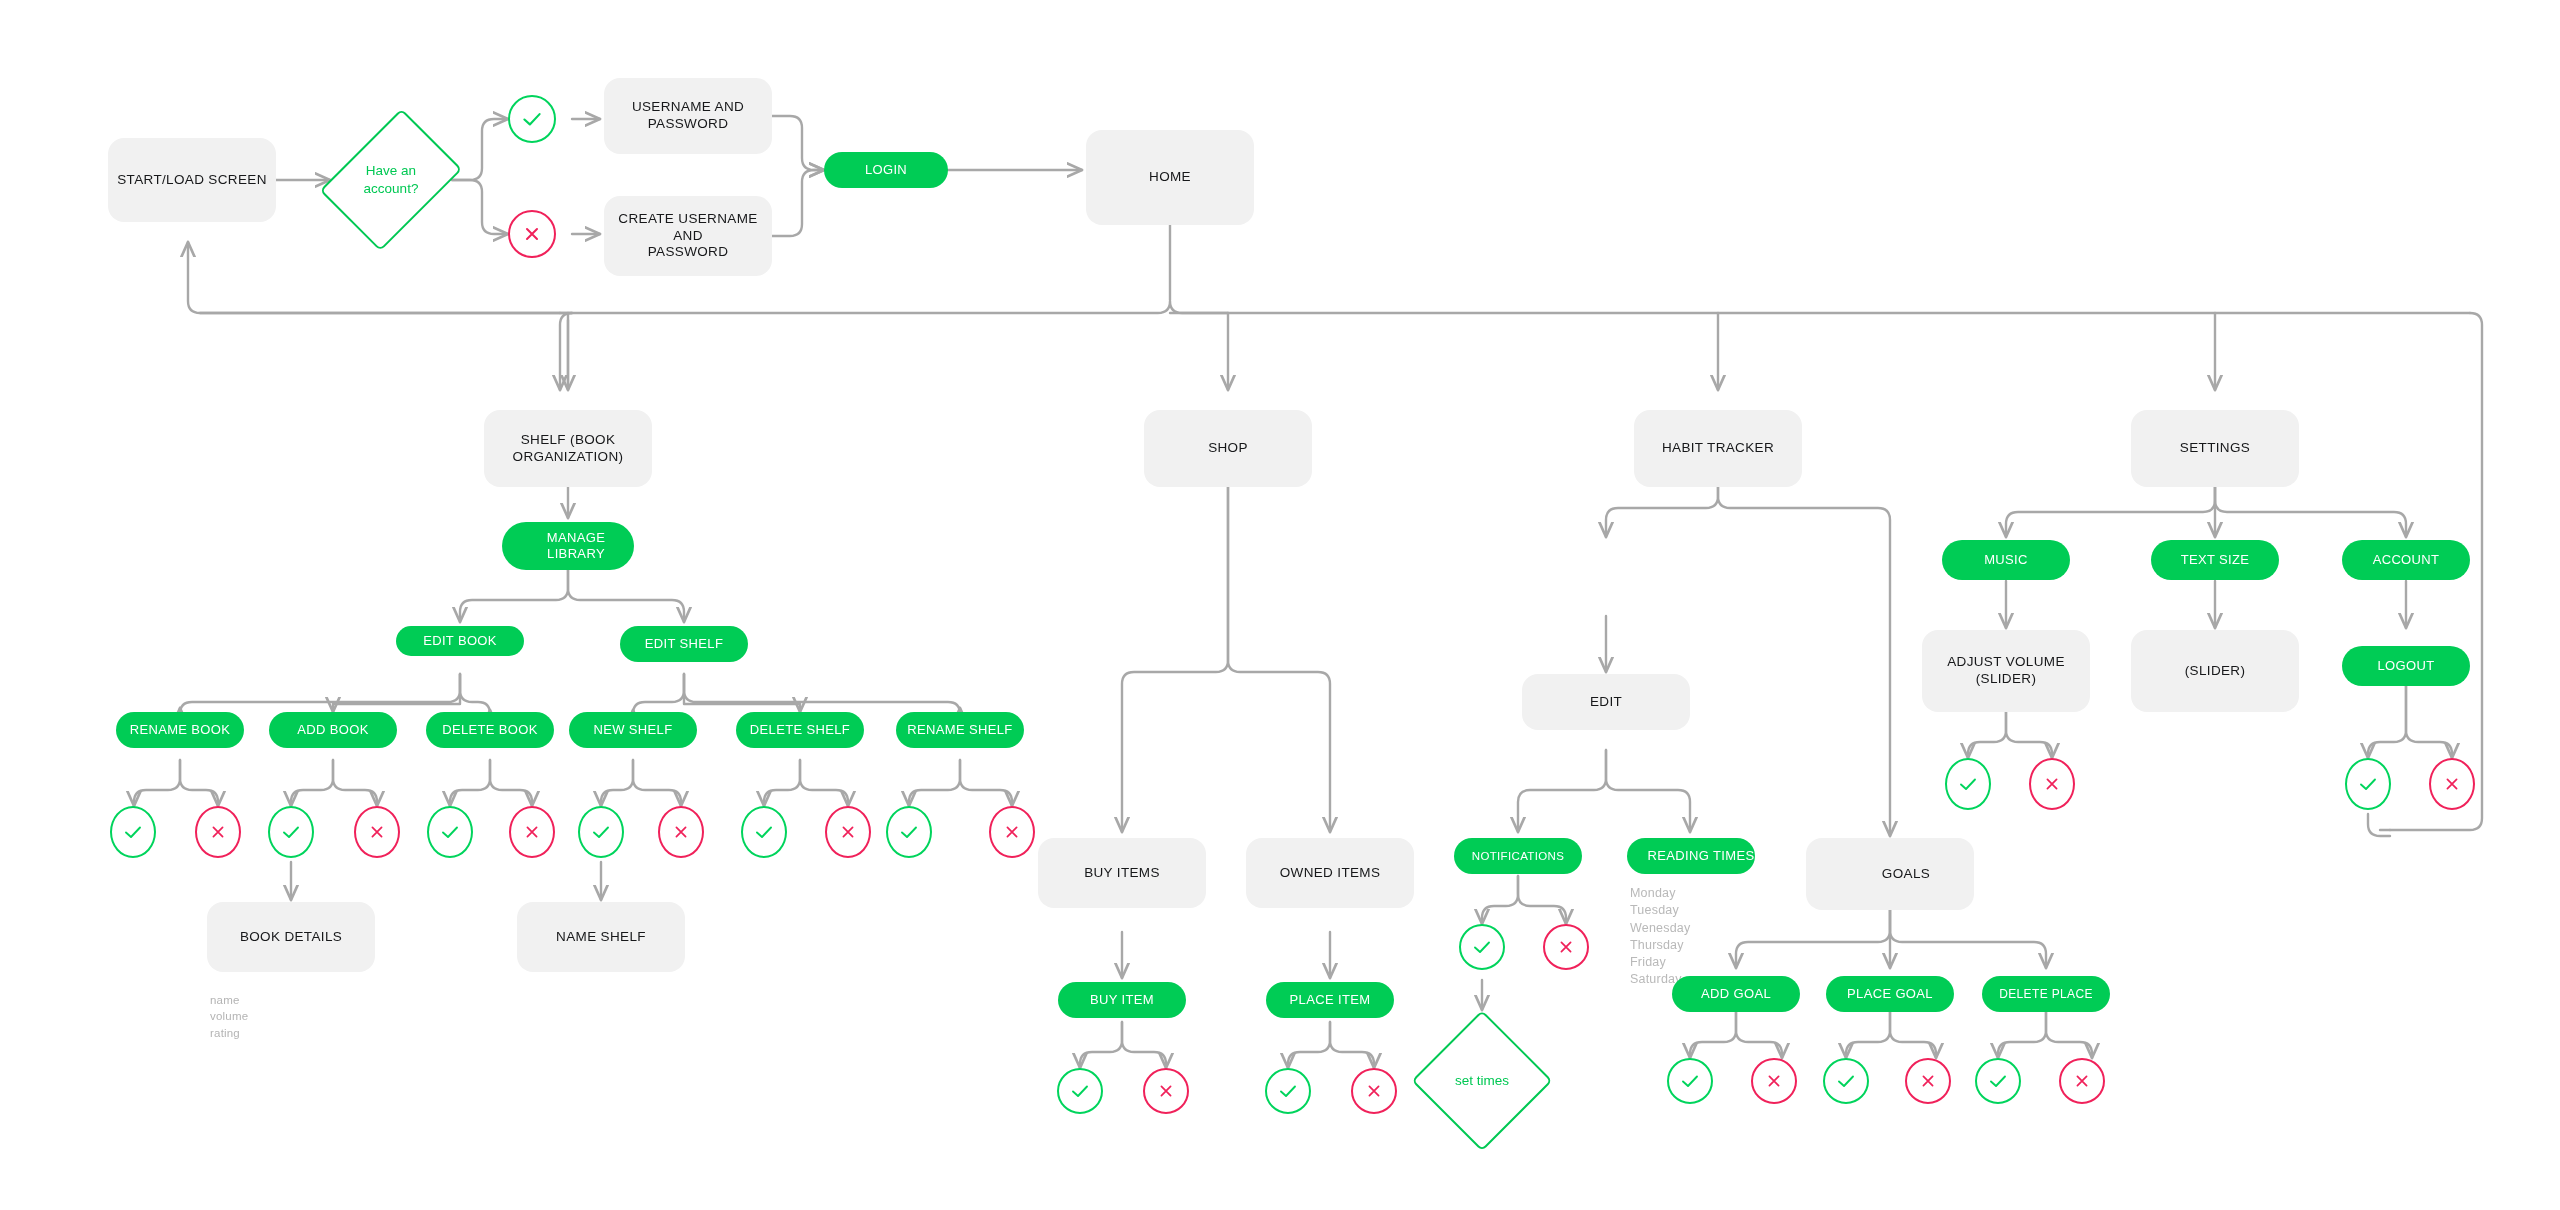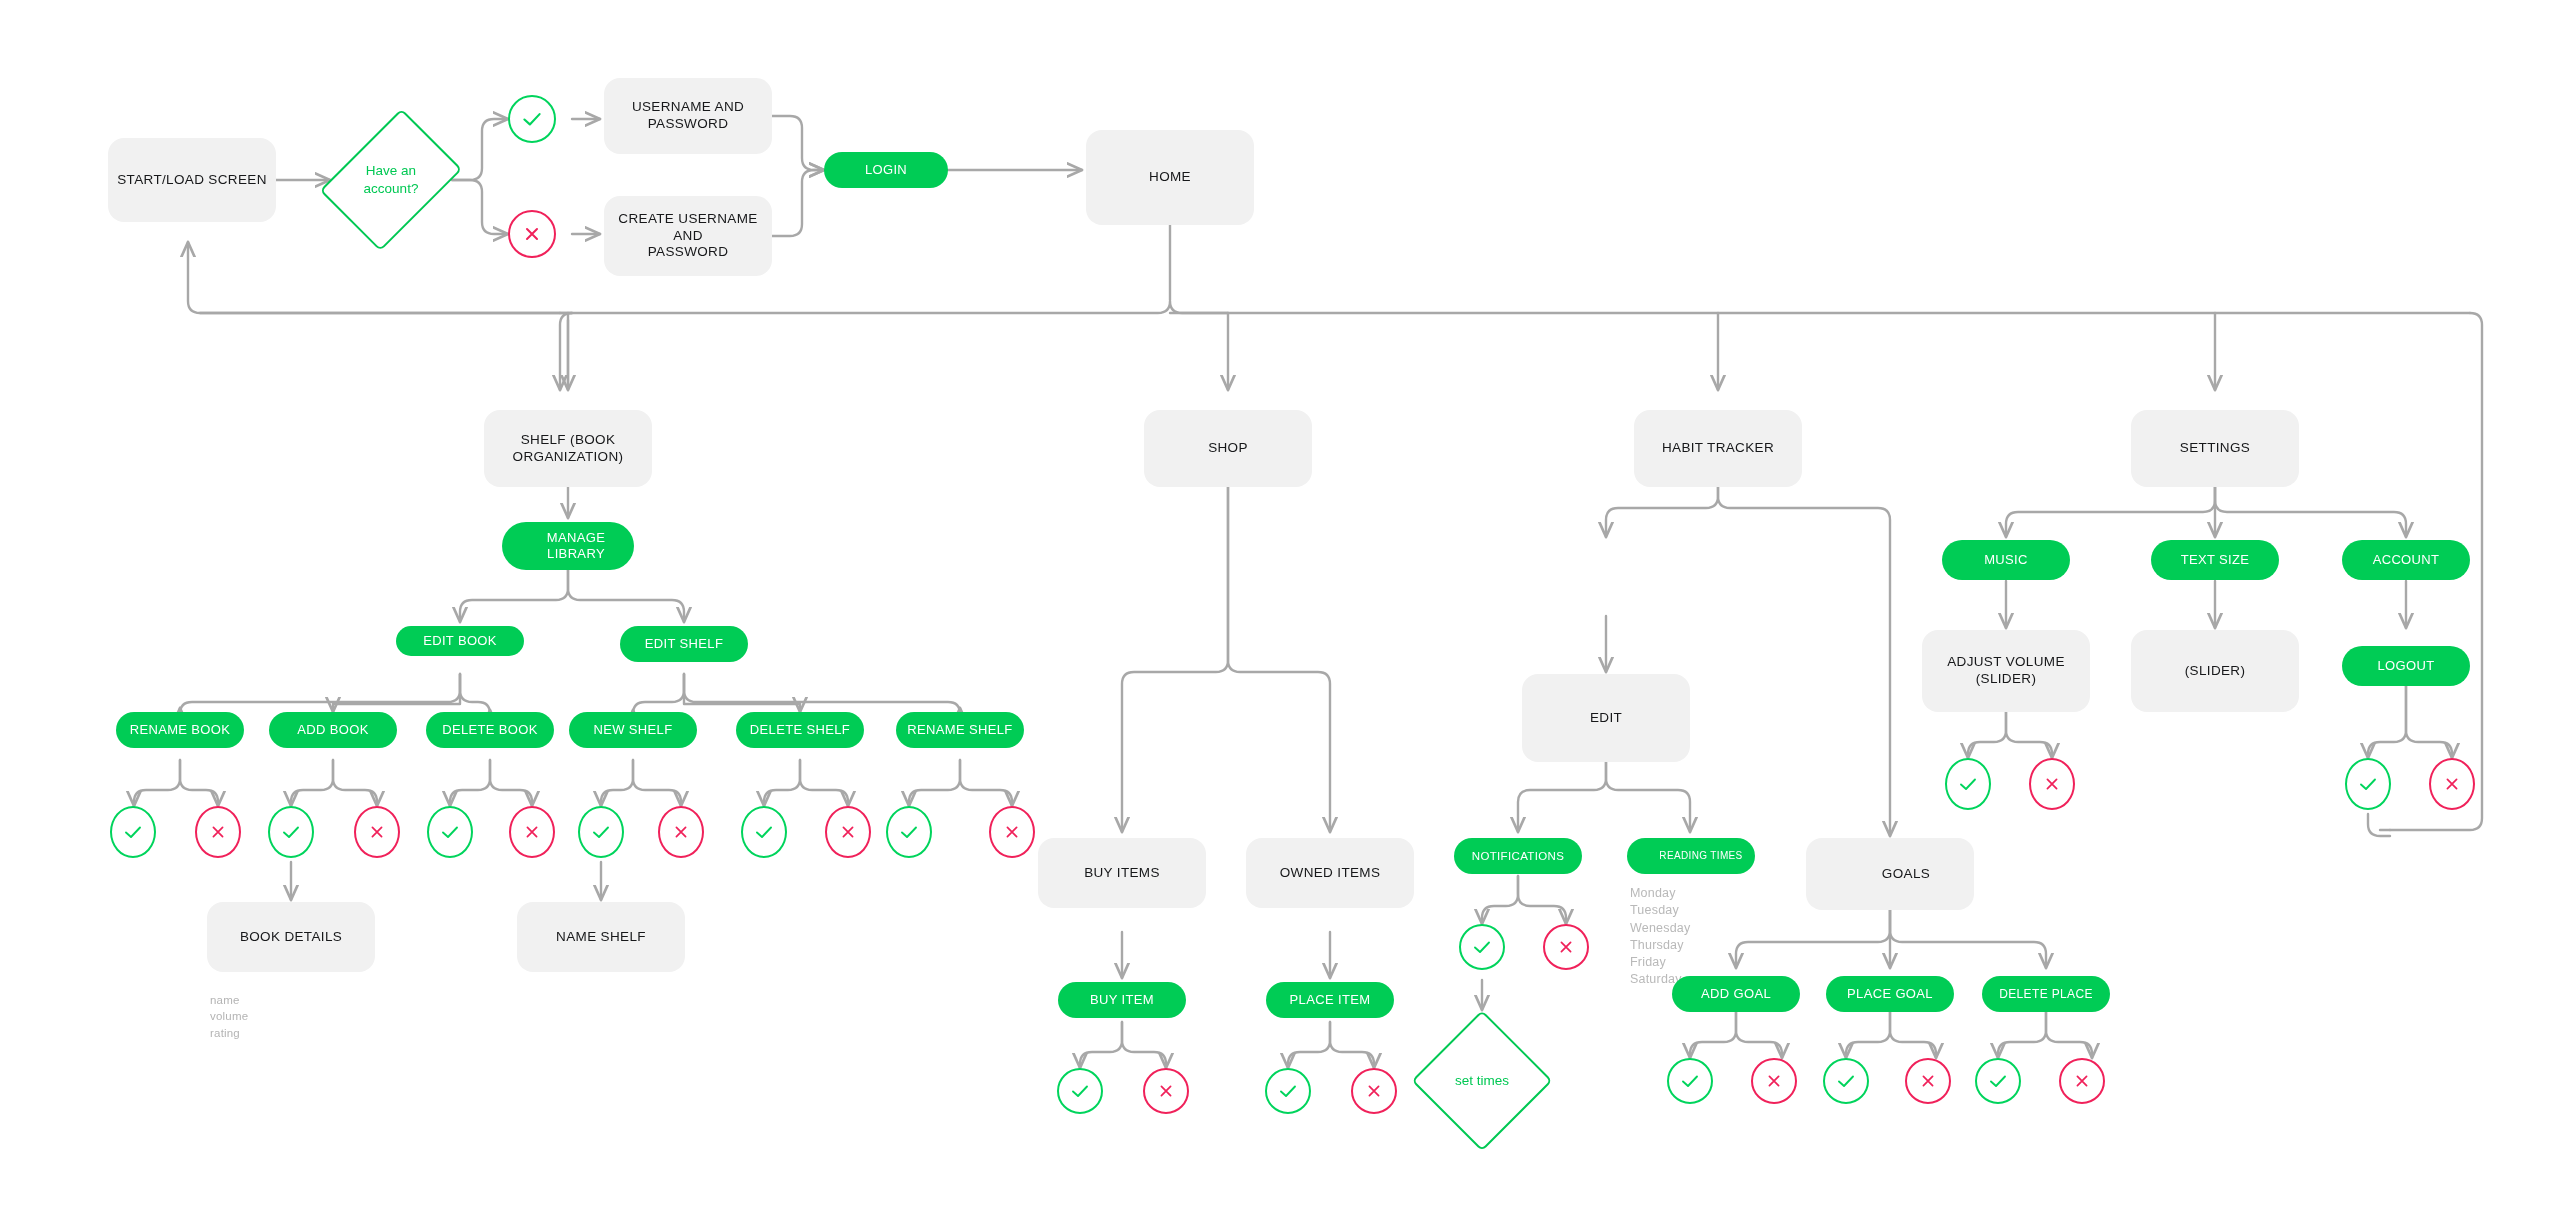--- a/index.html
+++ b/index.html
@@ -425,29 +425,29 @@
     <svg width="24" height="24" viewBox="0 0 24 24">
         <path d="M5 12.5 L10 17 L19 7.5" fill="none" stroke="#00d45c" stroke-width="1.9" stroke-linecap="round" stroke-linejoin="round"></path>
       </svg>
   </div>
   <div class="node gate no" style="left:1351px; top:1068px; width:46px; height:46px;">
     <svg width="22" height="22" viewBox="0 0 24 24">
         <path d="M7 7 L17 17 M17 7 L7 17" fill="none" stroke="#f0215a" stroke-width="1.9" stroke-linecap="round"></path>
       </svg>
   </div>
 
-  <div class="node screen" style="left:1522px; top:674px; width:168px; height:88px;">
+  <div class="node screen" style="left:1522px; top:674px; width:168px; height:56px;">
     <span>EDIT</span>
   </div>
 
   <div class="node pill" style="left:1454px; top:838px; width:128px; height:36px;">
     <span style="font-size:11.5px;">NOTIFICATIONS</span>
   </div>
   <div class="node pill" style="left:1627px; top:838px; width:128px; height:36px;">
-    <span style="font-size:10px;margin-left:20px;">READING TIMES</span>
+    <span style="font-size:13px;margin-left:20px;">READING TIMES</span>
   </div>
   <div class="note daylist" style="left:1630px; top:885px; width:170px;">Monday
 Tuesday
 Wenesday
 Thursday
 Friday
 Saturday</div>
 
   <div class="node gate yes" style="left:1459px; top:924px; width:46px; height:46px;">
     <svg width="24" height="24" viewBox="0 0 24 24">

